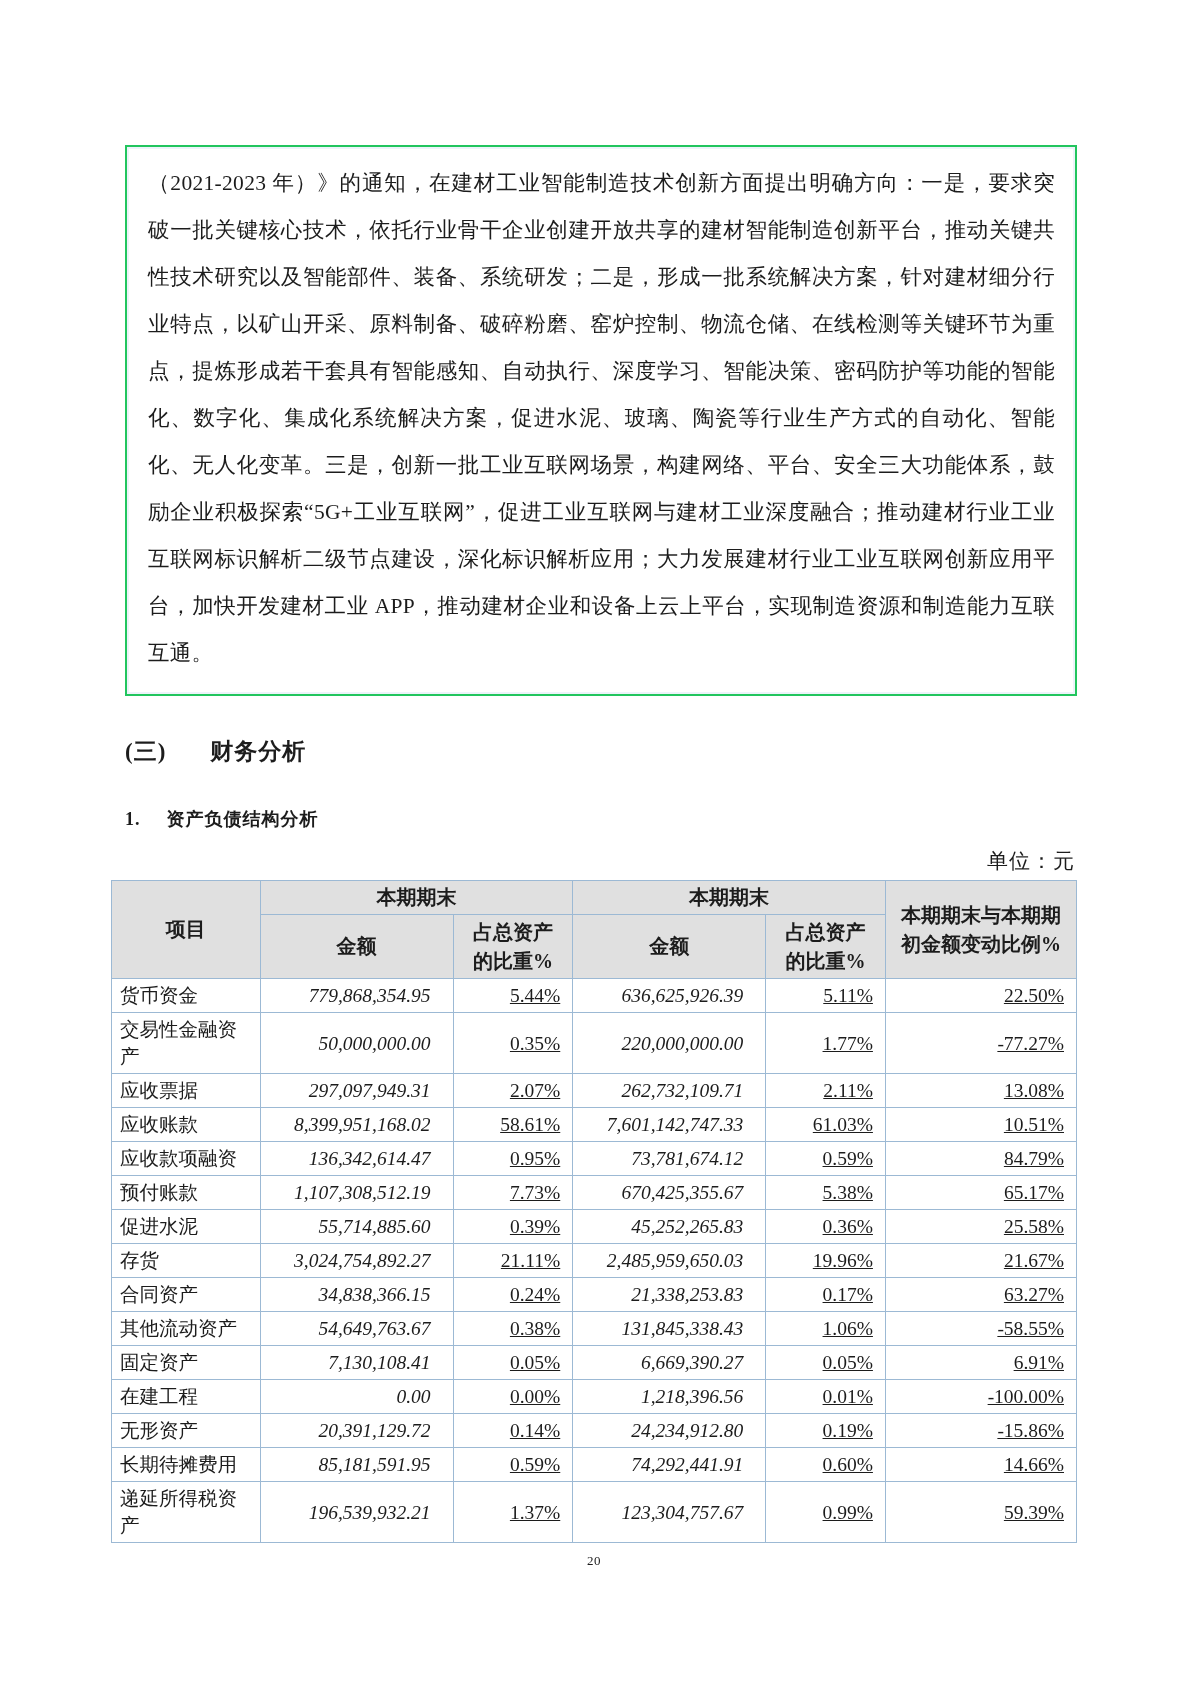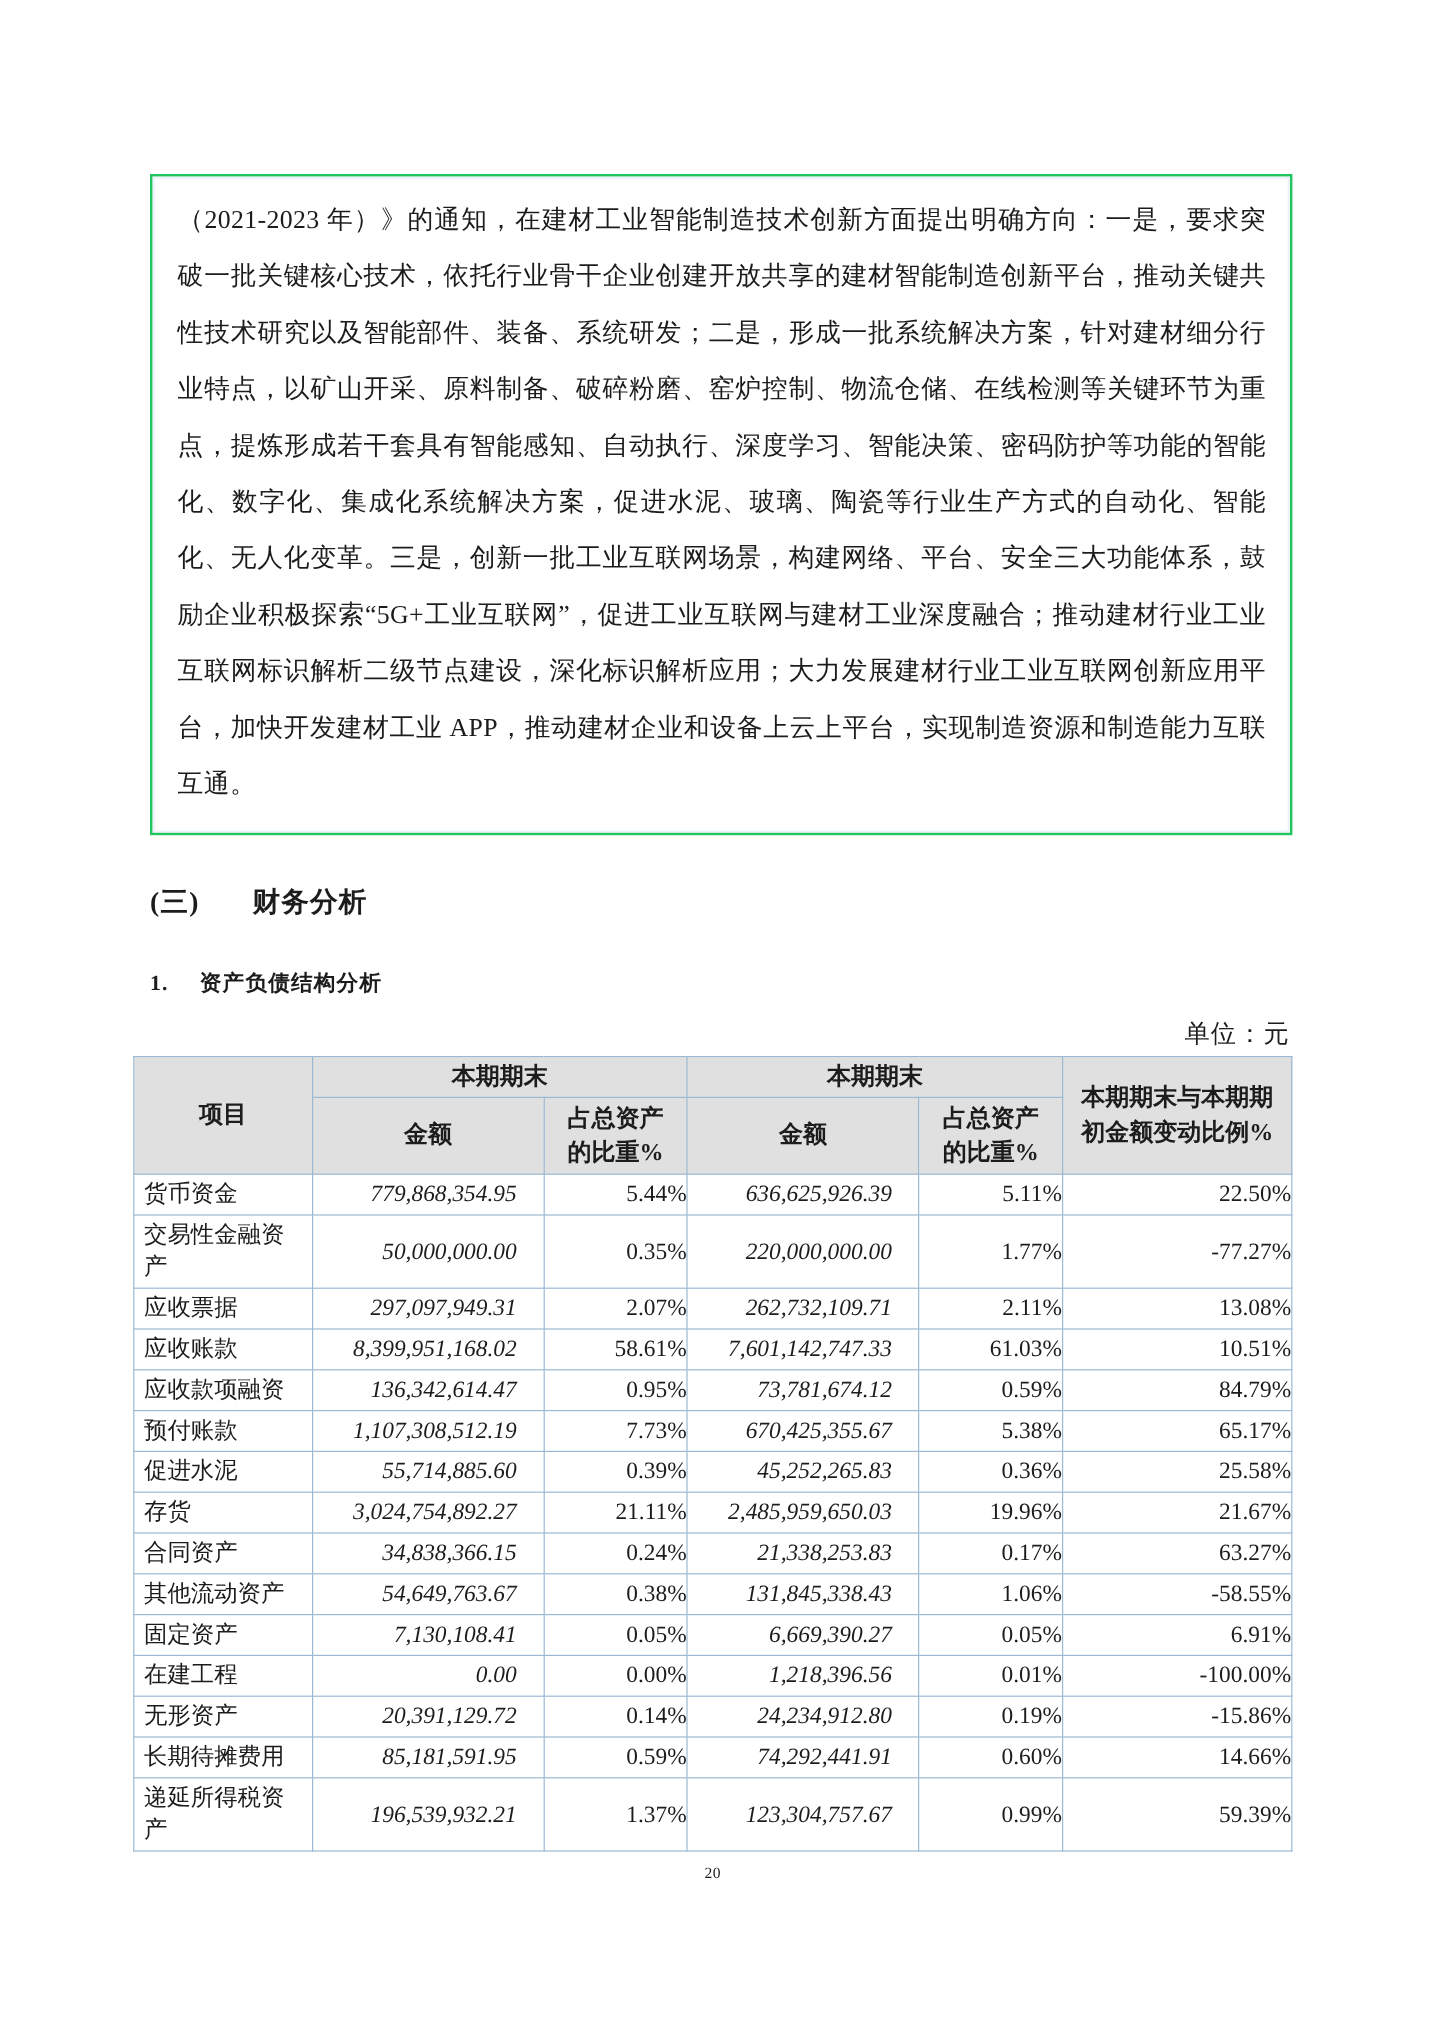--- a/index.html
+++ b/index.html
@@ -44,21 +44,21 @@
     text-align:center;vertical-align:middle;padding:2px 2px;line-height:29px;
   }
   thead tr.group-row th{height:34px;}
   thead tr.sub-row th{height:64px;}
   tbody td{
     font-size:19.5px;line-height:27px;padding:3px 0;vertical-align:middle;
     background:#ffffff;
   }
   .cell-item{text-align:left;padding-left:8px;padding-right:4px;}
   .cell-amount{text-align:right;padding-right:22px;font-style:italic;}
-  .cell-pct{text-align:right;}
+  .cell-pct{text-align:right;padding-right:12px;text-decoration:underline;}
   .page-number{
     text-align:center;font-size:13px;margin-top:10px;letter-spacing:.5px;
   }
 </style>
 </head>
 <body>
 
 <div class="notice-box">
   <p>（2021-2023 年）》的通知，在建材工业智能制造技术创新方面提出明确方向：一是，要求突破一批关键核心技术，依托行业骨干企业创建开放共享的建材智能制造创新平台，推动关键共性技术研究以及智能部件、装备、系统研发；二是，形成一批系统解决方案，针对建材细分行业特点，以矿山开采、原料制备、破碎粉磨、窑炉控制、物流仓储、在线检测等关键环节为重点，提炼形成若干套具有智能感知、自动执行、深度学习、智能决策、密码防护等功能的智能化、数字化、集成化系统解决方案，促进水泥、玻璃、陶瓷等行业生产方式的自动化、智能化、无人化变革。三是，创新一批工业互联网场景，构建网络、平台、安全三大功能体系，鼓励企业积极探索“5G+工业互联网”，促进工业互联网与建材工业深度融合；推动建材行业工业互联网标识解析二级节点建设，深化标识解析应用；大力发展建材行业工业互联网创新应用平台，加快开发建材工业 APP，推动建材企业和设备上云上平台，实现制造资源和制造能力互联互通。</p>
 </div>

